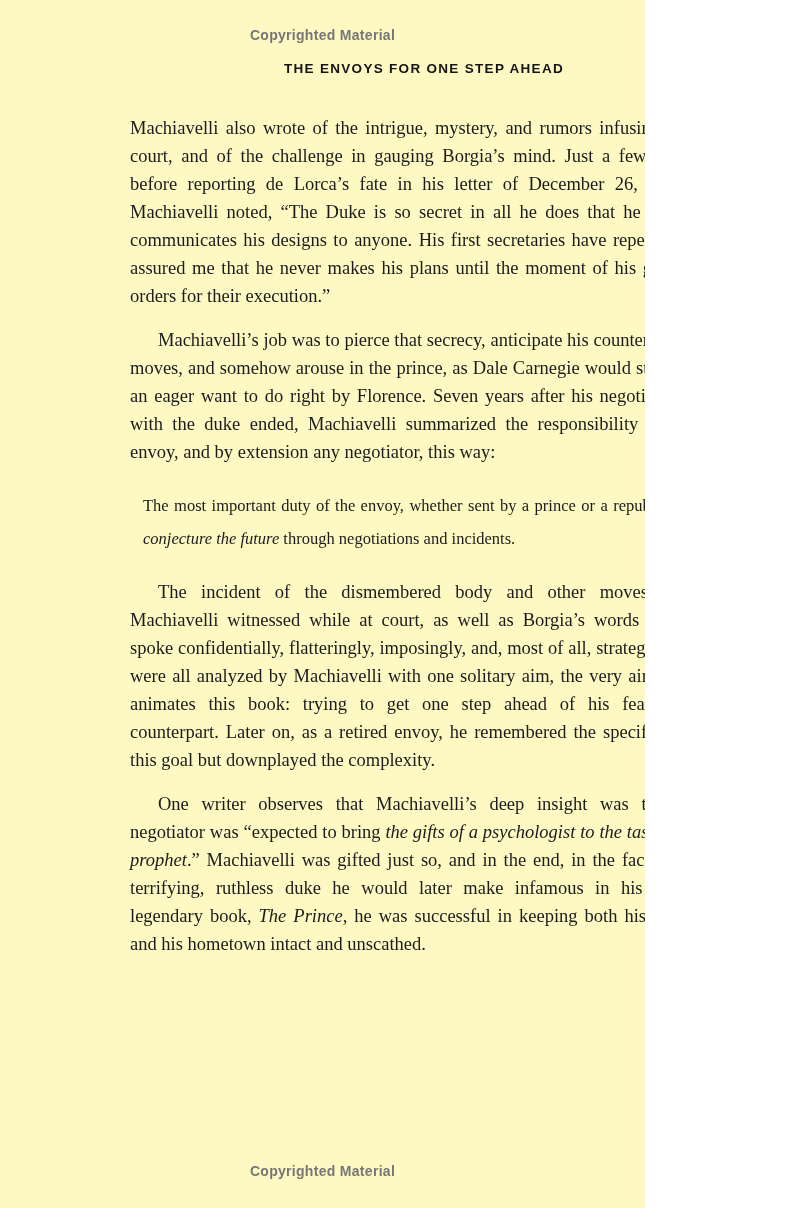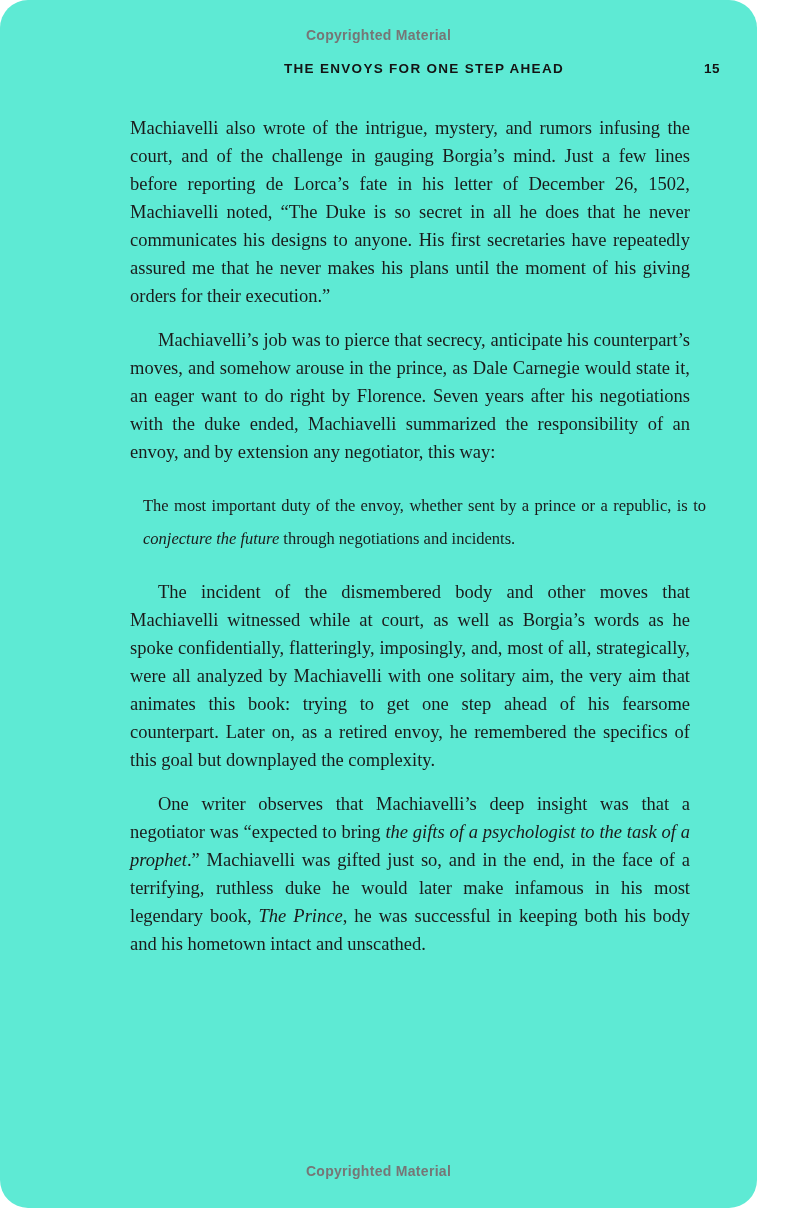--- a/index.html
+++ b/index.html
@@ -2,27 +2,26 @@
 <html lang="en"><head>
 <meta charset="utf-8">
 <style>
   html, body {
     margin: 0;
     padding: 0;
     background: #ffffff;
   }
   .page {
     position: relative;
-    width: 757px;
+    width: 645px;
     height: 1208px;
-    background: #5eead4;
+    background: #fef9c3;
     font-family: "Liberation Serif", serif;
     color: #1b1b1b;
     overflow: hidden;
-    border-radius: 28px;
   }
   .copyright {
     position: absolute;
     left: 0;
     right: 0;
     text-align: center;
     font-family: "Liberation Sans", sans-serif;
     font-weight: bold;
     font-size: 14px;
     letter-spacing: 0.3px;

